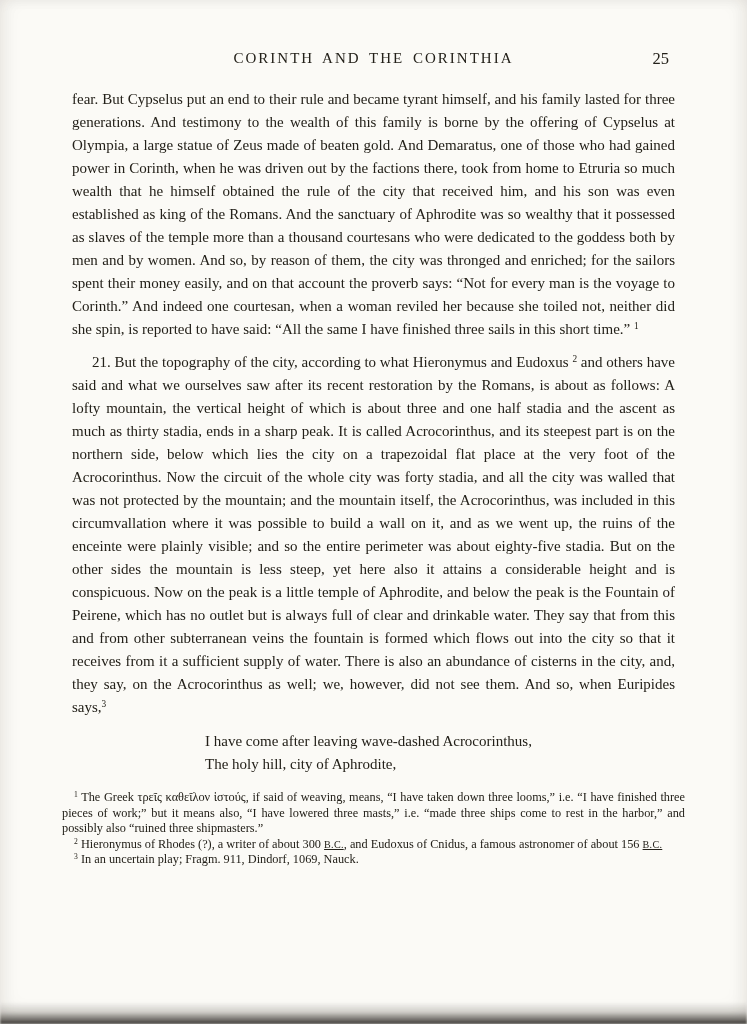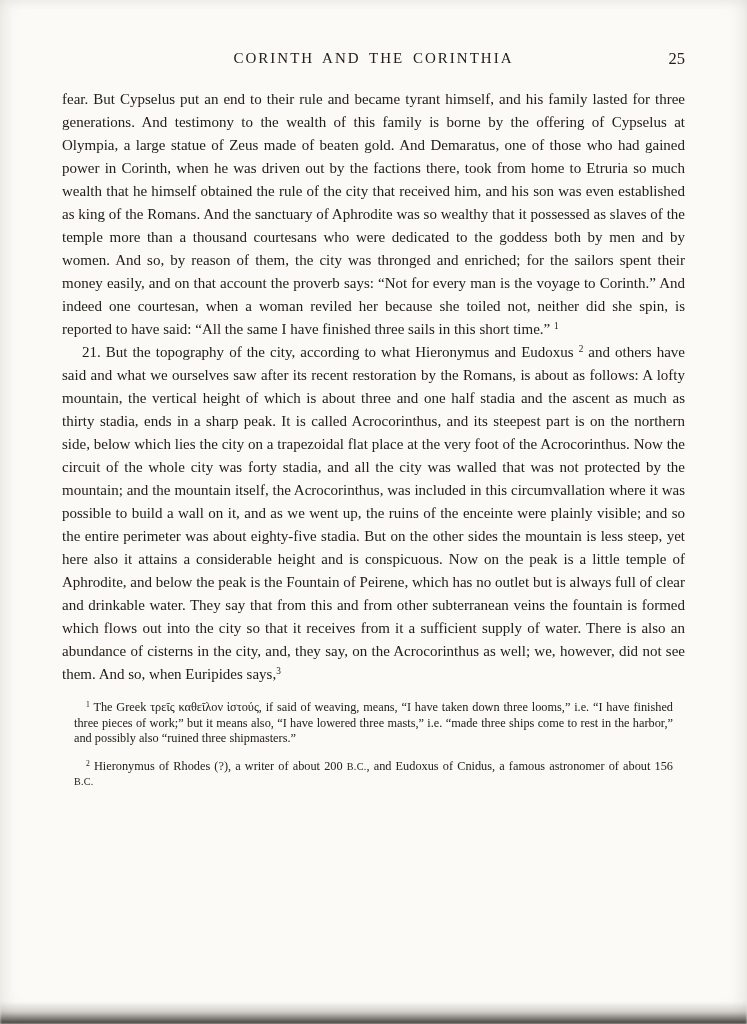--- a/index.html
+++ b/index.html
@@ -30,63 +30,64 @@
   .running-title {
     display: block;
     text-align: center;
     font-size: 15px;
     letter-spacing: 2px;
     word-spacing: 3px;
     white-space: nowrap;
   }
   .page-number {
     position: absolute;
-    right: 0;
+    right: 16px;
     top: -1px;
     font-size: 16.5px;
   }
   .page-body {
     font-size: 15px;
     line-height: 23px;
     text-align: justify;
   }
   .para {
-    margin: 0;
+    margin: 10px;
   }
   .para.indent {
     text-indent: 20px;
   }
   .verse {
     margin: 11px 0 11px 143px;
     text-align: left;
   }
   .verse-line {
     white-space: nowrap;
   }
   .footnotes {
     margin-top: 14px;
     font-size: 12.3px;
     line-height: 15.5px;
     text-align: justify;
   }
   .footnote {
-    margin: 12px;
+    margin: 0;
     text-indent: 12px;
   }
   .seg-sup {
     font-size: 0.62em;
     line-height: 0;
     position: relative;
     top: -0.5em;
   }
   .seg-italic {
   }
   .seg-sc {
     font-size: 0.82em;
     letter-spacing: 0.3px;
+    text-decoration: underline;
   }
   .scan-edge-bottom {
     position: absolute;
     left: 0;
     right: 0;
     bottom: 0;
     height: 22px;
     background: linear-gradient(to bottom,
       rgba(80,74,66,0) 0%,
       rgba(80,74,66,0.22) 45%,
@@ -105,24 +106,29 @@
     <span class="running-title">CORINTH AND THE CORINTHIA</span>
     <span class="page-number">25</span>
   </header>
 
   <main class="page-body">
 
     <p class="para"><span>fear.  But Cypselus put an end to their rule and became tyrant himself, and his family lasted for three generations.  And testimony to the wealth of this family is borne by the offering of Cypselus at Olympia, a large statue of Zeus made of beaten gold.  And Demaratus, one of those who had gained power in Corinth, when he was driven out by the factions there, took from home to Etruria so much wealth that he himself obtained the rule of the city that received him, and his son was even established as king of the Romans.  And the sanctuary of Aphrodite was so wealthy that it possessed as slaves of the temple more than a thousand courtesans who were dedicated to the goddess both by men and by women.  And so, by reason of them, the city was thronged and enriched; for the sailors spent their money easily, and on that account the proverb says: “Not for every man is the voyage to Corinth.” And indeed one courtesan, when a woman reviled her because she toiled not, neither did she spin, is reported to have said: “All the same I have finished three sails in this short time.” </span><span class="seg-sup">1</span></p>
 
     <p class="para indent"><span>21. But the topography of the city, according to what Hieronymus and Eudoxus </span><span class="seg-sup">2</span><span> and others have said and what we ourselves saw after its recent restoration by the Romans, is about as follows: A lofty mountain, the vertical height of which is about three and one half stadia and the ascent as much as thirty stadia, ends in a sharp peak.  It is called Acrocorinthus, and its steepest part is on the northern side, below which lies the city on a trapezoidal flat place at the very foot of the Acrocorinthus.  Now the circuit of the whole city was forty stadia, and all the city was walled that was not protected by the mountain; and the mountain itself, the Acrocorinthus, was included in this circumvallation where it was possible to build a wall on it, and as we went up, the ruins of the </span><span class="seg-italic">enceinte</span><span> were plainly visible; and so the entire perimeter was about eighty-five stadia.  But on the other sides the mountain is less steep, yet here also it attains a considerable height and is conspicuous.  Now on the peak is a little temple of Aphrodite, and below the peak is the Fountain of Peirene, which has no outlet but is always full of clear and drinkable water.  They say that from this and from other subterranean veins the fountain is formed which flows out into the city so that it receives from it a sufficient supply of water.  There is also an abundance of cisterns in the city, and, they say, on the Acrocorinthus as well; we, however, did not see them.  And so, when Euripides says,</span><span class="seg-sup">3</span></p>
 
+    <blockquote class="verse">
+      <div class="verse-line">I have come after leaving wave-dashed Acrocorinthus,</div>
+      <div class="verse-line">The holy hill, city of Aphrodite,</div>
+    </blockquote>
 
 
   </main>
 
   <footer class="footnotes">
     <p class="footnote"><span class="seg-sup">1</span><span> The Greek </span><span class="seg-italic">τρεῖς καθεῖλον ἱστούς</span><span>, if said of weaving, means, “I have taken down three looms,” i.e. “I have finished three pieces of work;”  but it means also, “I have lowered three masts,” i.e. “made three ships come to rest in the harbor,” and possibly also “ruined three shipmasters.”</span></p>
-    <p class="footnote"><span class="seg-sup">2</span><span> Hieronymus of Rhodes (?), a writer of about 200 </span><span class="seg-sc">B.C.</span><span>, and Eudoxus of Cnidus, a famous astronomer of about 156 </span><span class="seg-sc">B.C.</span></p>
+    <p class="footnote"><span class="seg-sup">2</span><span> Hieronymus of Rhodes (?), a writer of about 300 </span><span class="seg-sc">B.C.</span><span>, and Eudoxus of Cnidus, a famous astronomer of about 156 </span><span class="seg-sc">B.C.</span></p>
+    <p class="footnote"><span class="seg-sup">3</span><span> In an uncertain play; Fragm. 911, Dindorf, 1069, Nauck.</span></p>
   </footer>
 
   <div class="scan-edge-bottom"></div>
 
 </div>
 
 </body></html>

